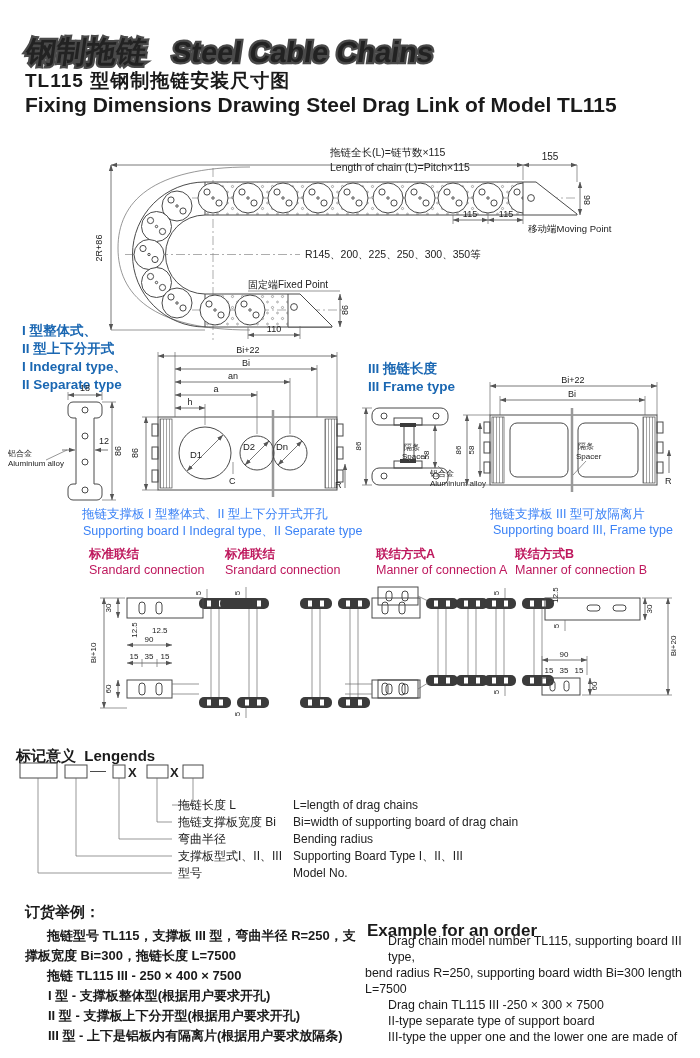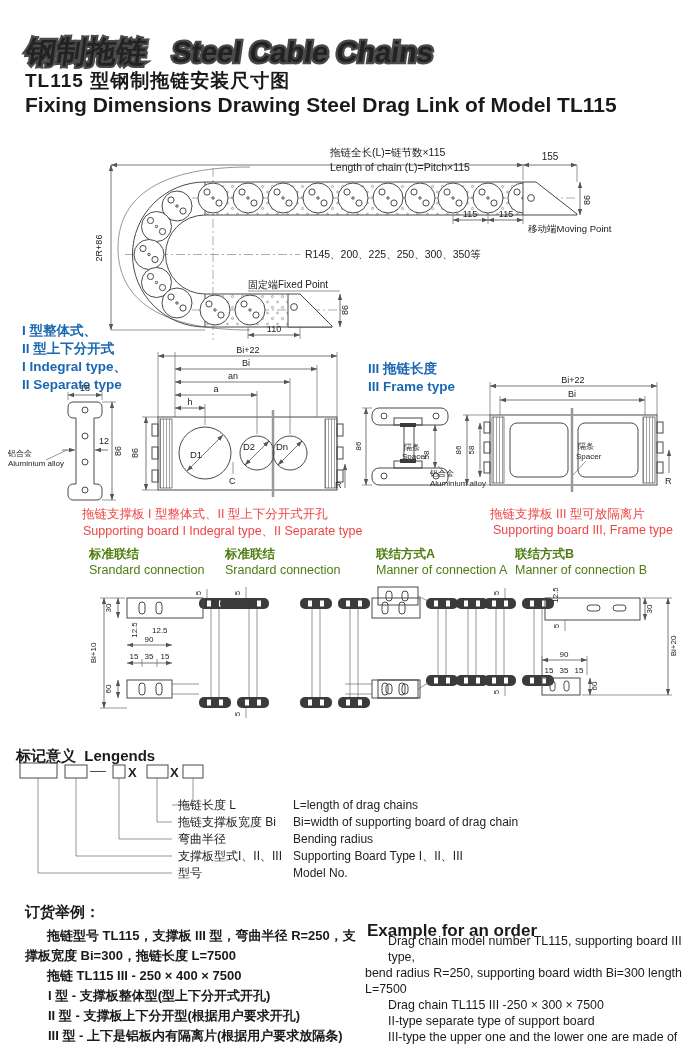--- a/index.html
+++ b/index.html
@@ -4,23 +4,23 @@
 <style>
   html,body{margin:0;padding:0;background:#fff;}
   #page{position:relative;width:700px;height:1058px;background:#fff;overflow:hidden;
         font-family:"Liberation Sans","DejaVu Sans",sans-serif;color:#1a1a1a;}
   .abs{position:absolute;}
   .title-cn{font-size:19px;font-weight:bold;letter-spacing:1px;}
   .title-en{font-size:21px;font-weight:bold;}
   .blue{color:#1a67b2;}
   .typelbl{font-size:13.5px;line-height:18px;font-weight:bold;}
   .typelbl .en{font-weight:bold;}
-  .conn-h{font-size:12.5px;font-weight:bold;color:#4d7c0f;line-height:16px;}
+  .conn-h{font-size:12.5px;font-weight:bold;color:#be185d;line-height:16px;}
   .conn-h .en{font-weight:normal;}
-  .caption{font-size:12.5px;color:#ef4444;}
+  .caption{font-size:12.5px;color:#3b82f6;}
   .leg-h{font-size:15px;font-weight:bold;margin-top:10px;}
   .ord-h-cn{font-size:15px;font-weight:bold;}
   .ord-h-en{font-size:17px;font-weight:bold;margin-top:13px;}
   .ord-cn{font-size:13px;line-height:20px;width:335px;font-weight:bold;}
   .ord-en{font-size:12.4px;line-height:16px;width:330px;}
   svg{overflow:visible;}
   svg text{font-family:"Liberation Sans","DejaVu Sans",sans-serif;fill:#222;}
   .ln{stroke:#4a4a4a;stroke-width:1;fill:none;}
   .lnf{stroke:#4a4a4a;stroke-width:1;fill:#fff;}
   .thin{stroke:#6a6a6a;stroke-width:0.7;fill:none;}
@@ -617,21 +617,21 @@
       <text class="t12" x="293" y="122">Model No.</text>
     </g>
   </svg>
 
   
   <div class="abs ord-h-cn" style="left:25px;top:903px">订货举例：</div>
   <div class="abs ord-cn" style="left:25px;top:926px">
     <div style="padding-left:22px">拖链型号 TL115，支撑板 III 型，弯曲半径 R=250，支</div>
     <div>撑板宽度 Bi=300，拖链长度 L=7500</div>
     <div style="padding-left:22px">拖链 TL115  III - 250 × 400 × 7500</div>
-    <div style="padding-left:23px">I 型 - 支撑板整体型(型上下分开式开孔)</div>
+    <div style="padding-left:23px">I 型 - 支撑板整体型(根据用户要求开孔)</div>
     <div style="padding-left:23px">II 型 - 支撑板上下分开型(根据用户要求开孔)</div>
     <div style="padding-left:23px">III 型 - 上下是铝板内有隔离片(根据用户要求放隔条)</div>
   </div>
   <div class="abs ord-h-en" style="left:367px;top:908px">Example for an order</div>
   <div class="abs ord-en" style="left:365px;top:933px">
     <div style="padding-left:23px">Drag chain model number TL115, supporting board III type,</div>
     <div>bend radius R=250, supporting board width Bi=300 length L=7500</div>
     <div style="padding-left:23px">Drag chain TL115 III -250 × 300 × 7500</div>
     <div style="padding-left:23px">II-type separate type of support board</div>
     <div style="padding-left:23px">III-type the upper one and the lower one are made of</div>

